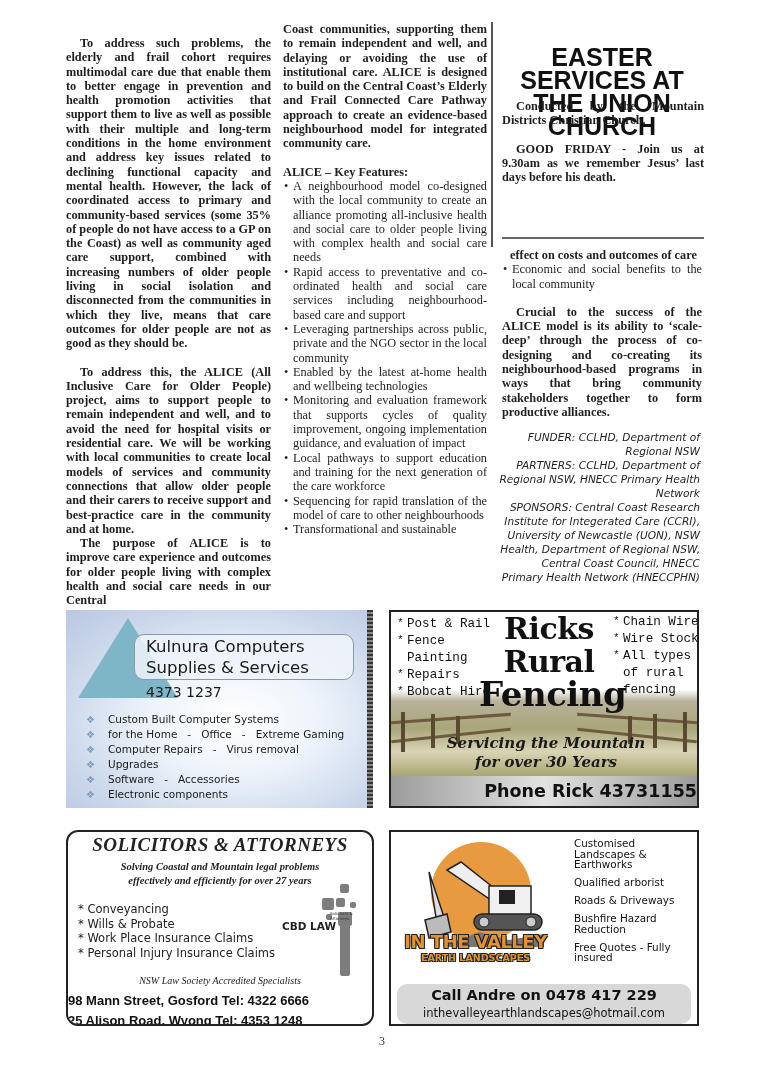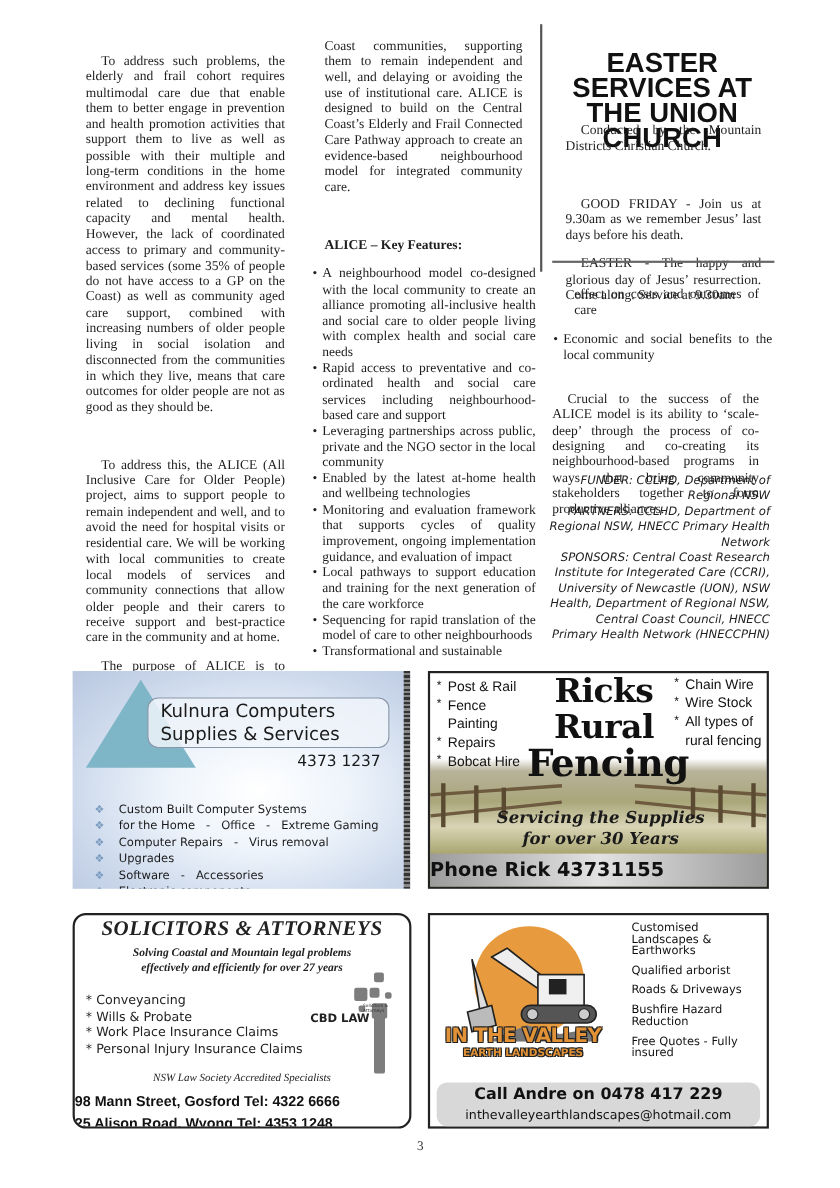--- a/index.html
+++ b/index.html
@@ -1,20 +1,20 @@
 <!DOCTYPE html>
 <html><head>
 <meta charset="utf-8">
 <style>
   * { box-sizing: border-box; margin: 0; padding: 0; }
   html, body { width: 764px; height: 1080px; background: #ffffff; overflow: hidden; }
   body { position: relative; font-family: "Liberation Serif", serif; color: #1e1e1e; }
 
   .col { position: absolute; font-size: 12.3px; line-height: 14.3px; text-align: justify; }
-  .col p { margin: 12px; }
+  .col p { margin: 0; font-weight: bold; }
   .indent { text-indent: 14px; }
   .gap { height: 14px; }
   #col1 { left: 66px; top: 36px; width: 205px; }
   #col2 { left: 283px; top: 22px; width: 204px; }
   #col3a { left: 502px; top: 46px; width: 202px; }
   #col3b { left: 510px; top: 248px; width: 192px; }
   #credits { position: absolute; left: 498px; top: 430px; width: 202px; text-align: right;
     font-family: "DejaVu Sans", sans-serif; font-style: italic; font-size: 10.6px; line-height: 14px; color: #222; }
 
   .divider-v { position: absolute; left: 491px; top: 22px; width: 2px; height: 225px; background: #555; }
@@ -33,39 +33,39 @@
   .ad { position: absolute; overflow: hidden; }
   #ad-kulnura { left: 66px; top: 610px; width: 307px; height: 198px;
     background: radial-gradient(ellipse at 55% 55%, #ffffff 0%, #eef4fb 35%, #c9d6ea 75%, #b9c7e0 100%); }
   #ad-kulnura .stripe { position: absolute; right: 0; top: 0; width: 6px; height: 100%; background: repeating-linear-gradient(#333 0 2px, #888 2px 4px); }
   .tri { position: absolute; left: 12px; top: 8px; width: 0; height: 0;
     border-left: 50px solid transparent; border-right: 50px solid transparent; border-bottom: 80px solid #7fb6c7; }
   .kul-box { position: absolute; left: 68px; top: 24px; width: 220px; height: 46px; border: 1px solid #8a97a8; border-radius: 10px;
     background: rgba(240,244,250,0.85); }
   .kul-name { position: absolute; left: 80px; top: 26px; width: 210px; text-align: left;
     font-family: "DejaVu Sans", sans-serif; font-size: 16.5px; line-height: 21px; color: #1a1a1a; }
-  .kul-phone { position: absolute; left: 80px; top: 74px; width: 200px; text-align: right;
+  .kul-phone { position: absolute; left: 80px; top: 74px; width: 200px; text-align: left;
     font-family: "DejaVu Sans", sans-serif; font-size: 14px; color: #1a1a1a; }
-  .kul-list { position: absolute; left: 20px; top: 102px; font-family: "DejaVu Sans", sans-serif; font-size: 10.5px; line-height: 14px; color: #1a1a1a; list-style: none; margin-top: 17px; }
+  .kul-list { position: absolute; left: 20px; top: 102px; font-family: "DejaVu Sans", sans-serif; font-size: 10.5px; line-height: 14px; color: #1a1a1a; list-style: none; }
   .kul-list li { white-space: pre; }
   .kul-list .b { color: #7a9cc0; display: inline-block; width: 22px; font-size: 10px; }
 
   #ad-ricks { left: 389px; top: 610px; width: 310px; height: 198px; border: 2px solid #222;
     background: linear-gradient(#ffffff 0%, #ffffff 40%, #b8b29a 46%, #a9a67a 60%, #d9d4b5 72%, #a7a46e 85%, #8f8e60 88%); }
   .fence-rail { position: absolute; height: 3px; background: #6e5a3e; }
   .fence-post { position: absolute; width: 4px; background: #5b4a32; }
-  .ricks-side { position: absolute; font-family: Liberation Sans, sans-serif; font-size: 12.6px; line-height: 17px; color: #111; }
+  .ricks-side { position: absolute; font-family: Liberation Mono, monospace; font-size: 12.6px; line-height: 17px; color: #111; }
   .ricks-side li { list-style: none; padding-left: 10px; position: relative; }
   .ricks-side li::before { content: "*"; position: absolute; left: 0; top: -1px; font-size: 11px; }
   .ricks-title { position: absolute; left: 88px; top: 0; width: 140px; text-align: center;
     font-family: "DejaVu Serif", serif; font-weight: bold; font-size: 30px; line-height: 33px; color: #111; letter-spacing: -0.5px; }
   .ricks-title .big { font-size: 34px; }
   .ricks-tag { position: absolute; left: 30px; top: 122px; width: 250px; text-align: center;
     font-family: "DejaVu Serif", serif; font-style: italic; font-weight: bold; font-size: 15px; line-height: 19px; color: #1a1a1a; }
-  .ricks-phone { position: absolute; left: 0; bottom: 0; width: 100%; height: 30px; text-align: left;
+  .ricks-phone { position: absolute; left: 0; bottom: 0; width: 100%; height: 30px; text-align: right;
     background: linear-gradient(90deg, #9c9c9c, #e2e2e2 50%, #9c9c9c);
     font-family: "DejaVu Sans", sans-serif; font-weight: bold; font-size: 17.5px; line-height: 30px; color: #111; }
 
   #ad-solicitors { left: 66px; top: 830px; width: 308px; height: 196px; border: 2px solid #222; border-radius: 12px; background: #fff; }
   .sol-title { position: absolute; left: 0; top: 2px; width: 100%; text-align: center;
     font-family: "Liberation Serif", serif; font-style: italic; font-weight: bold; font-size: 19px; letter-spacing: 0.5px; color: #222; }
   .sol-sub { position: absolute; left: 0; top: 28px; width: 100%; text-align: center;
     font-family: "Liberation Serif", serif; font-style: italic; font-weight: bold; font-size: 10.5px; line-height: 14px; color: #222; }
   .sol-list { position: absolute; left: 10px; top: 70px; list-style: none;
     font-family: "DejaVu Sans", sans-serif; font-size: 11.5px; line-height: 14.5px; color: #222; }
@@ -122,21 +122,20 @@
   </ul>
 </div>
 
 <div class="divider-v"></div>
 
 <div class="easter-title">EASTER SERVICES AT THE UNION CHURCH</div>
 <div id="col3a" class="col">
   <p class="indent">Conducted by the Mountain Districts Christian Church.</p>
   <div class="gap"></div>
   <p class="indent">GOOD FRIDAY -  Join us at 9.30am as we remember Jesus’ last days before his death.</p>
-  <p class="indent">EASTER - The happy and glorious day of Jesus’ resurrection. Come along. Service at 9.30am</p>
 </div>
 <div class="divider-h"></div>
 
 <div id="col3b" class="col">
   <p>effect on costs and outcomes of care</p>
   <ul class="features" style="margin-left:-8px">
     <li>Economic and social benefits to the local community</li>
   </ul>
   <div class="gap"></div>
   <p class="indent" style="margin-left:-8px">Crucial to the success of the ALICE model is its ability to ‘scale-deep’ through the process of co-designing and co-creating its neighbourhood-based programs in ways that bring community stakeholders together to form productive alliances.</p>
@@ -190,21 +189,21 @@
     <div>Ricks</div>
     <div>Rural</div>
     <div class="big">Fencing</div>
   </div>
   <ul class="ricks-side" style="left:222px;top:2px;width:86px;">
     <li>Chain Wire</li>
     <li>Wire Stock</li>
     <li>All types of rural fencing</li>
   </ul>
   <div class="ricks-tag">
-    <div>Servicing the Supplies</div>
+    <div>Servicing the Mountain</div>
     <div>for over 30 Years</div>
   </div>
   <div class="ricks-phone">Phone Rick 43731155</div>
 </div>
 
 <div id="ad-solicitors" class="ad">
   <div class="sol-title">SOLICITORS &amp; ATTORNEYS</div>
   <div class="sol-sub">
     <div>Solving Coastal and Mountain legal problems</div>
     <div>effectively and efficiently for over 27 years</div>

